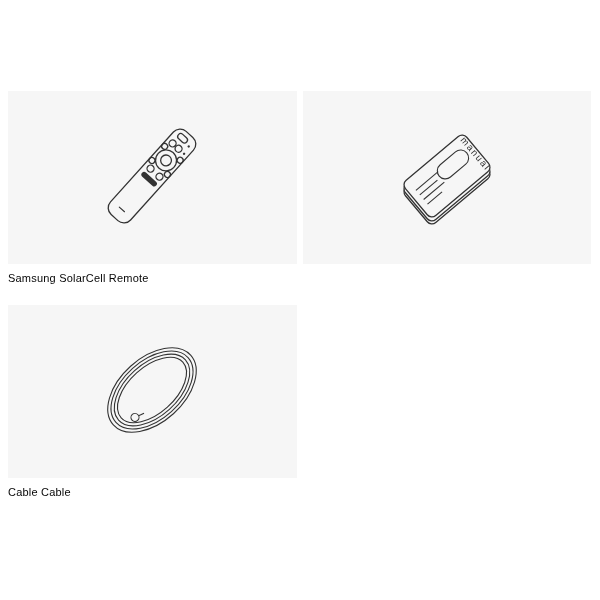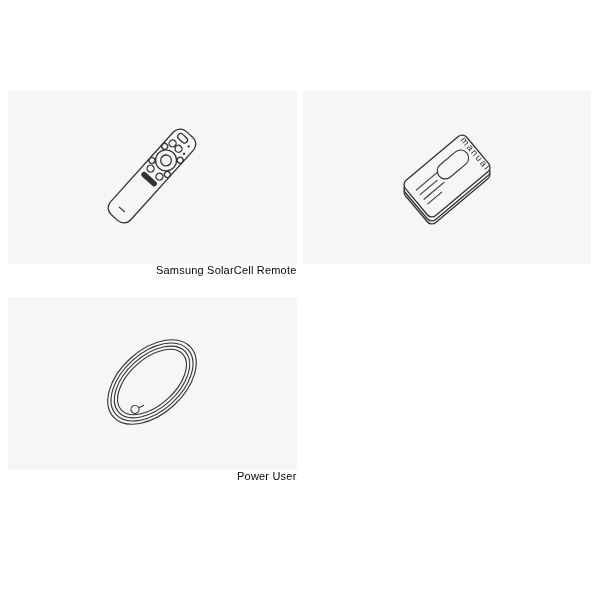--- a/index.html
+++ b/index.html
@@ -24,21 +24,22 @@
   }
   figure.item{margin:0 0 20px 0;}
   .card{
     height:173px;
     background:var(--card-bg);
     display:flex;
     align-items:center;
     justify-content:center;
   }
   figcaption{
-    text-align:right;
+    margin-top:8px;
+    text-align:left;
     font-size:11px;
     line-height:13px;
     letter-spacing:.2px;
     color:var(--label);
   }
   svg{display:block;}
   .stroke{stroke:var(--line);fill:none;stroke-width:1.3;}
   .thin{stroke-width:1.1;}
   .fill-card{fill:var(--card-bg);}
   .fill-line{fill:var(--line);stroke:none;}
@@ -105,16 +106,16 @@
         <g transform="translate(100,78) rotate(-42)" class="stroke thin">
           <ellipse cx="0" cy="0" rx="52" ry="32"></ellipse>
           <ellipse cx="0" cy="0" rx="48.5" ry="29"></ellipse>
           <ellipse cx="0" cy="0" rx="45" ry="26"></ellipse>
           <ellipse cx="0" cy="0" rx="41.5" ry="23"></ellipse>
           <circle cx="-31" cy="9" r="4" class="fill-card"></circle>
           <line x1="-27.2" y1="10.2" x2="-21.5" y2="12"></line>
         </g>
       </svg>
     </div>
-    <figcaption>Power User</figcaption>
+    <figcaption>Cable Cable</figcaption>
   </figure>
 
 </div>
 
 </body></html>

